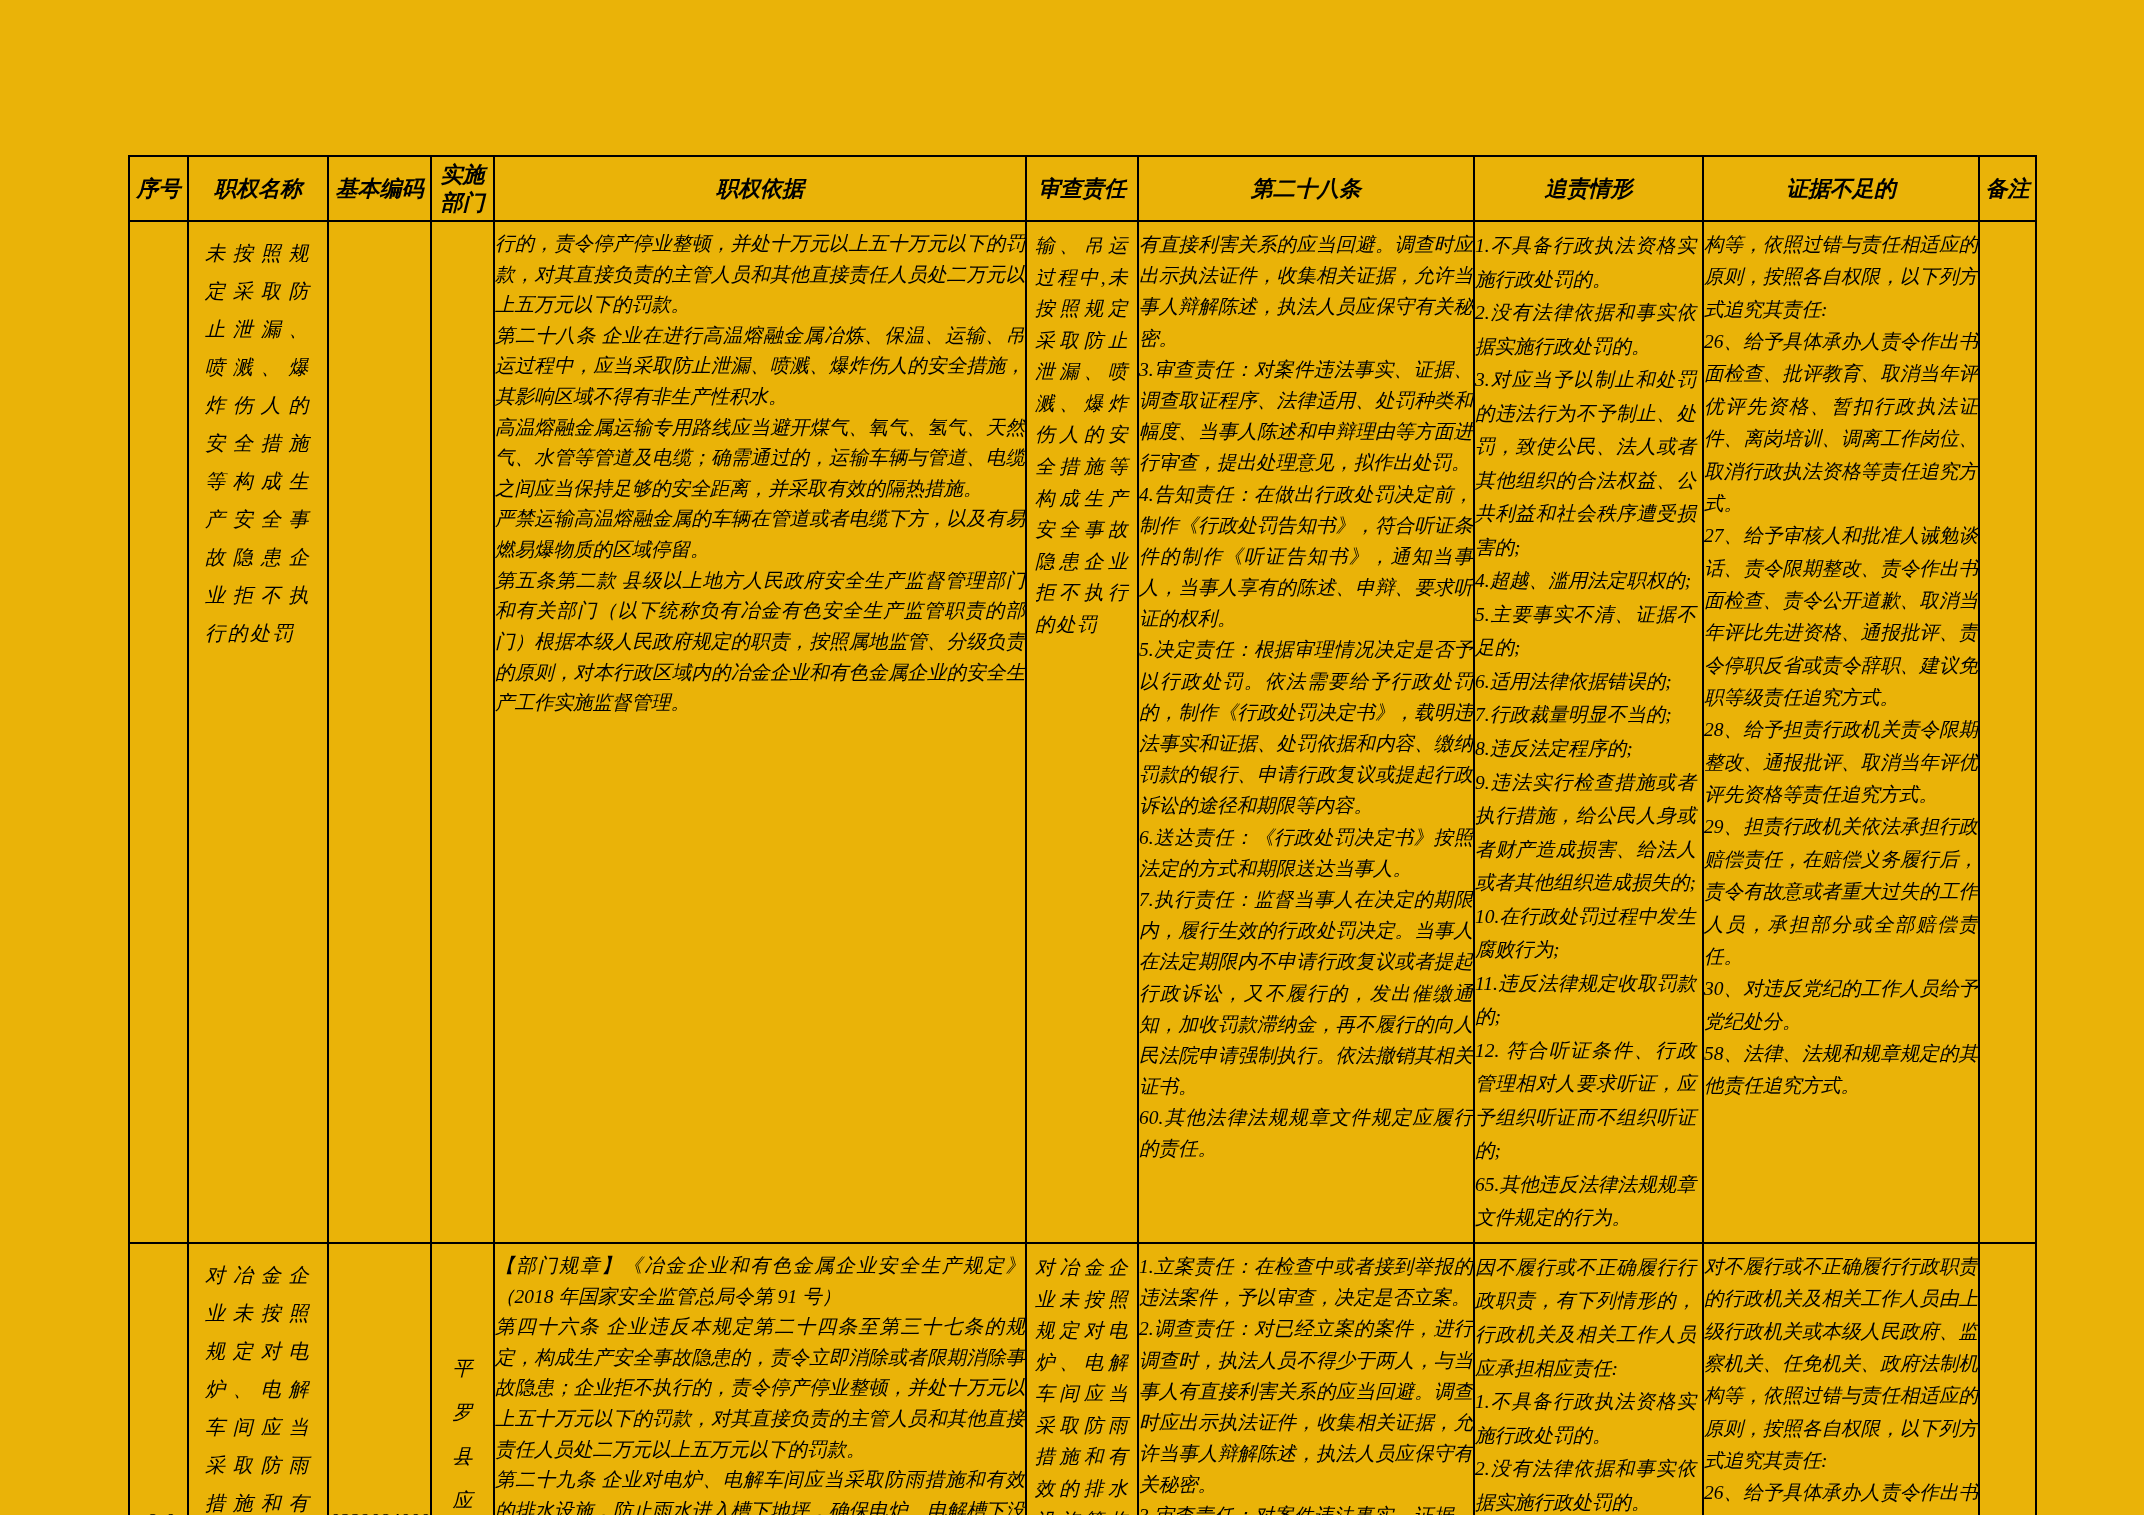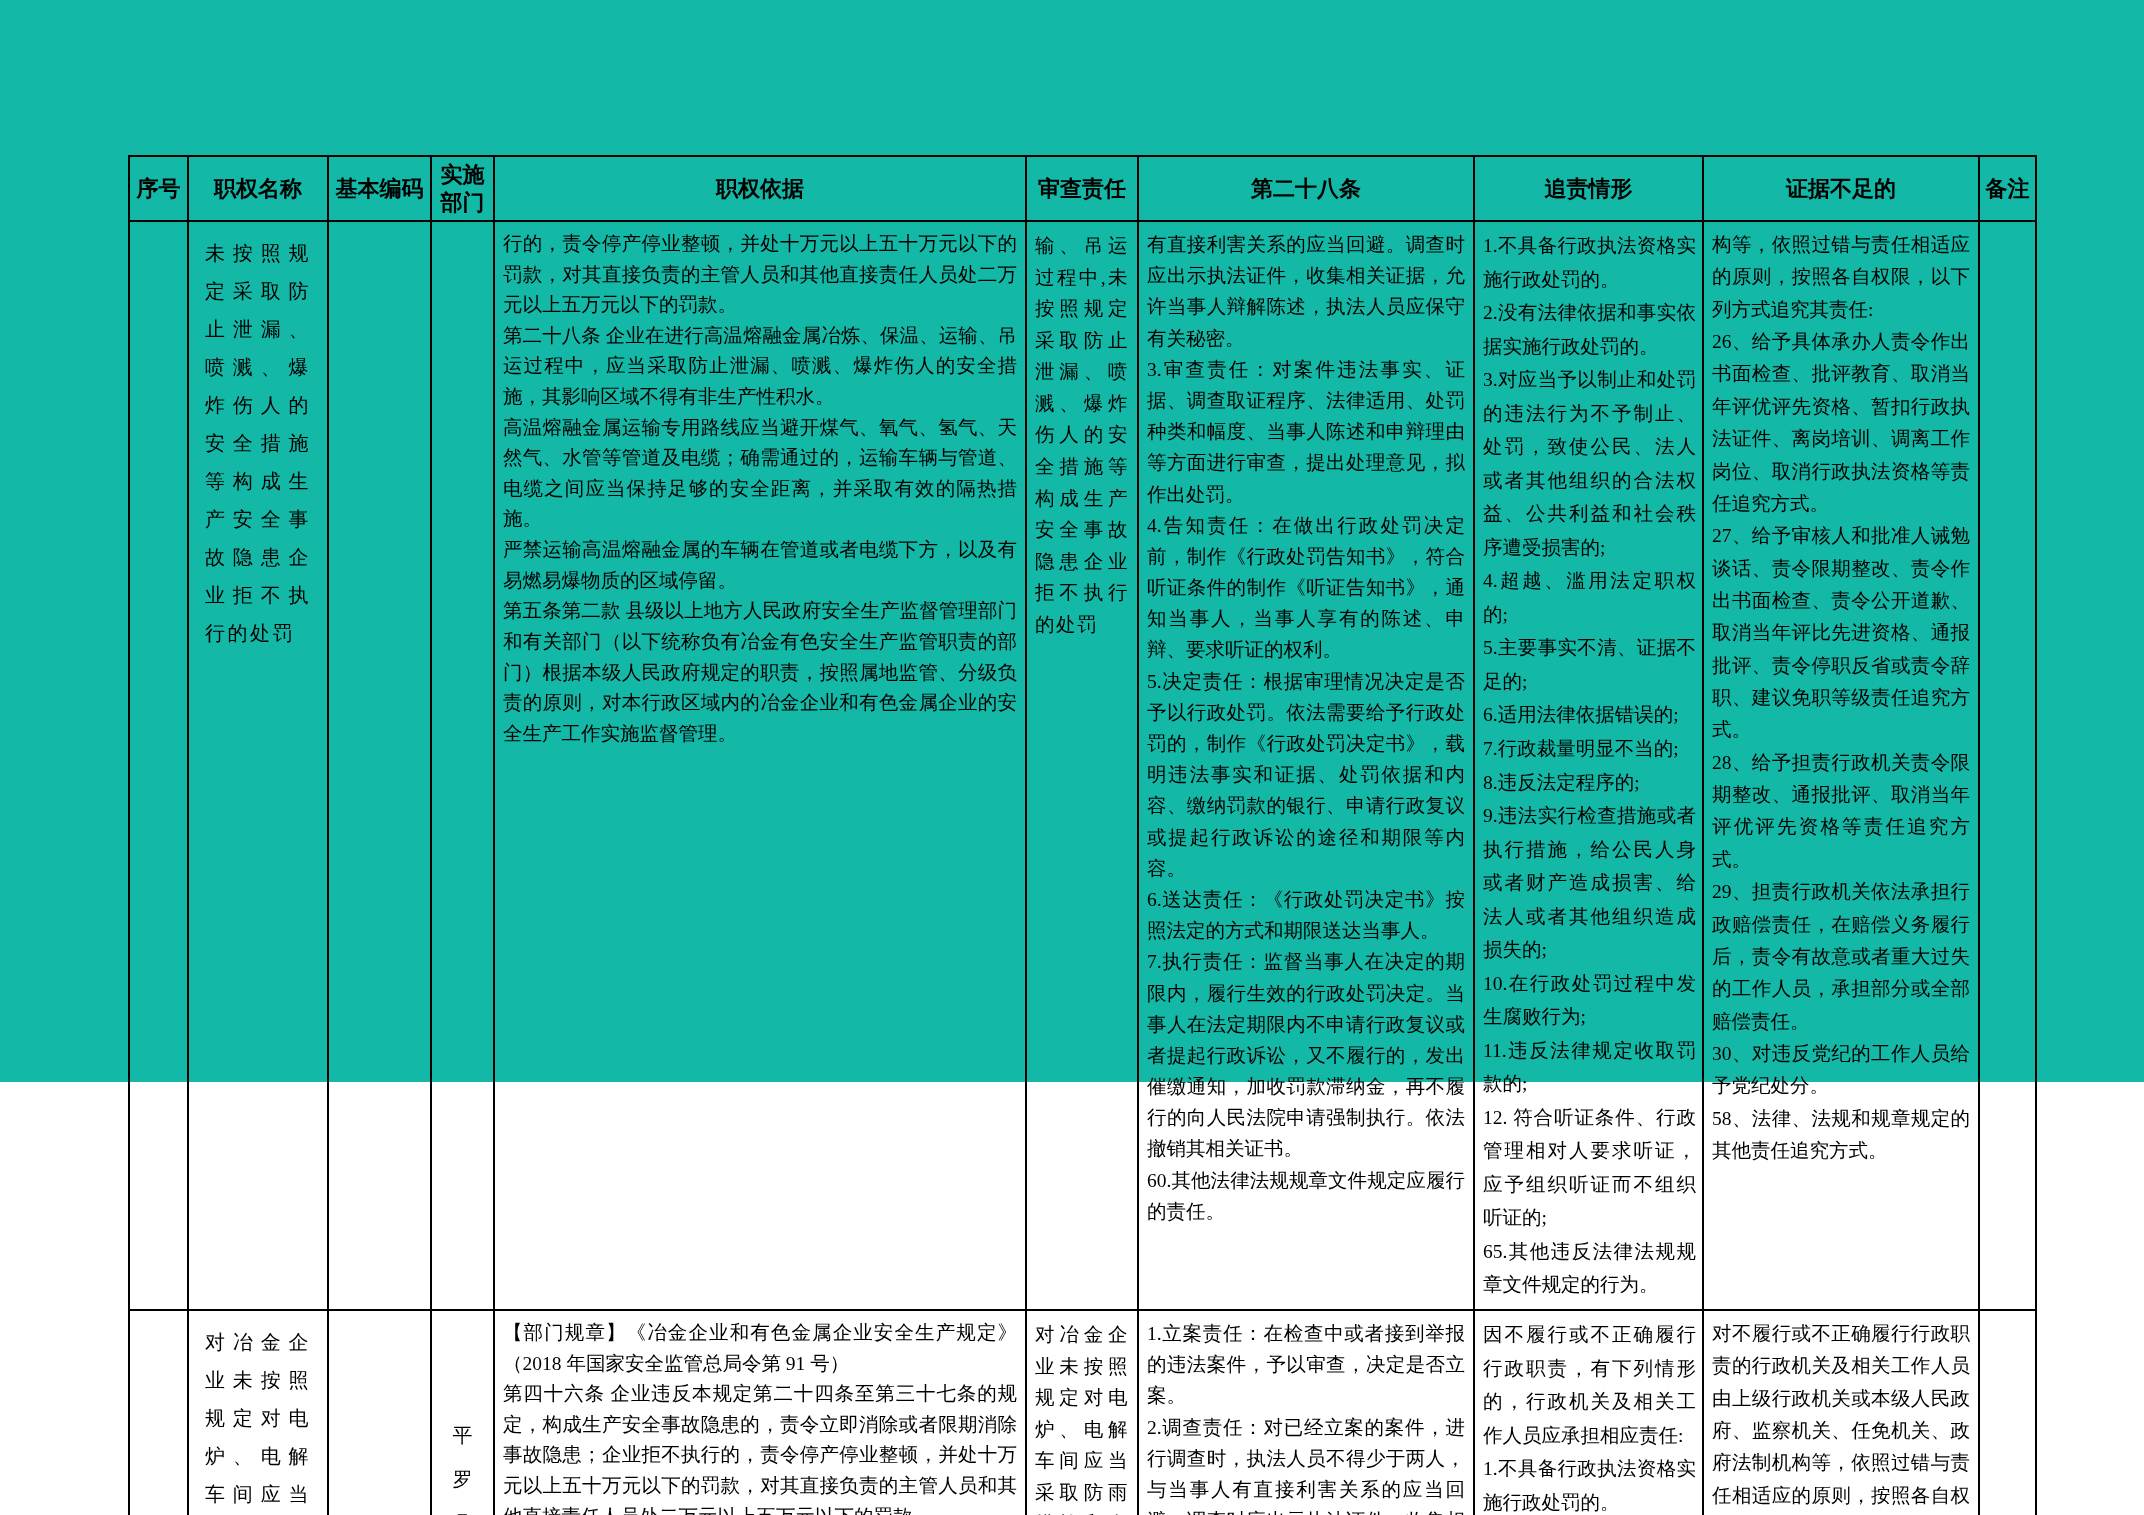--- a/index.html
+++ b/index.html
@@ -8,22 +8,23 @@
     background: #ffffff;
     width: 2144px;
     height: 1515px;
     overflow: hidden;
     font-family: "Liberation Serif", "DejaVu Serif", serif;
     color: #000;
   }
   .page {
     position: relative;
     width: 2144px;
-    height: 1082px;
-    background: #14b8a6;
+    height: 1515px;
+    background: #eab308;
+    font-style: italic;
   }
   table.prl {
     position: absolute;
     left: 128px;
     top: 155px;
     width: 1907px;
     border-collapse: collapse;
     table-layout: fixed;
   }
   table.prl th, table.prl td {
@@ -39,21 +40,21 @@
     text-align: center;
     vertical-align: middle;
     padding: 4px 2px;
     height: 63px;
   }
   tr.row-1 { height: 792px; }
   tr.row-2 { height: 380px; }
   td.cell {
     font-size: 19.5px;
     line-height: 1.58;
-    padding: 7px 8px;
+    padding: 7px 0;
     text-align: justify;
     white-space: pre-line;
     vertical-align: top;
   }
   td.center {
     text-align: center;
     vertical-align: middle;
     white-space: pre-line;
     font-size: 20px;
   }

